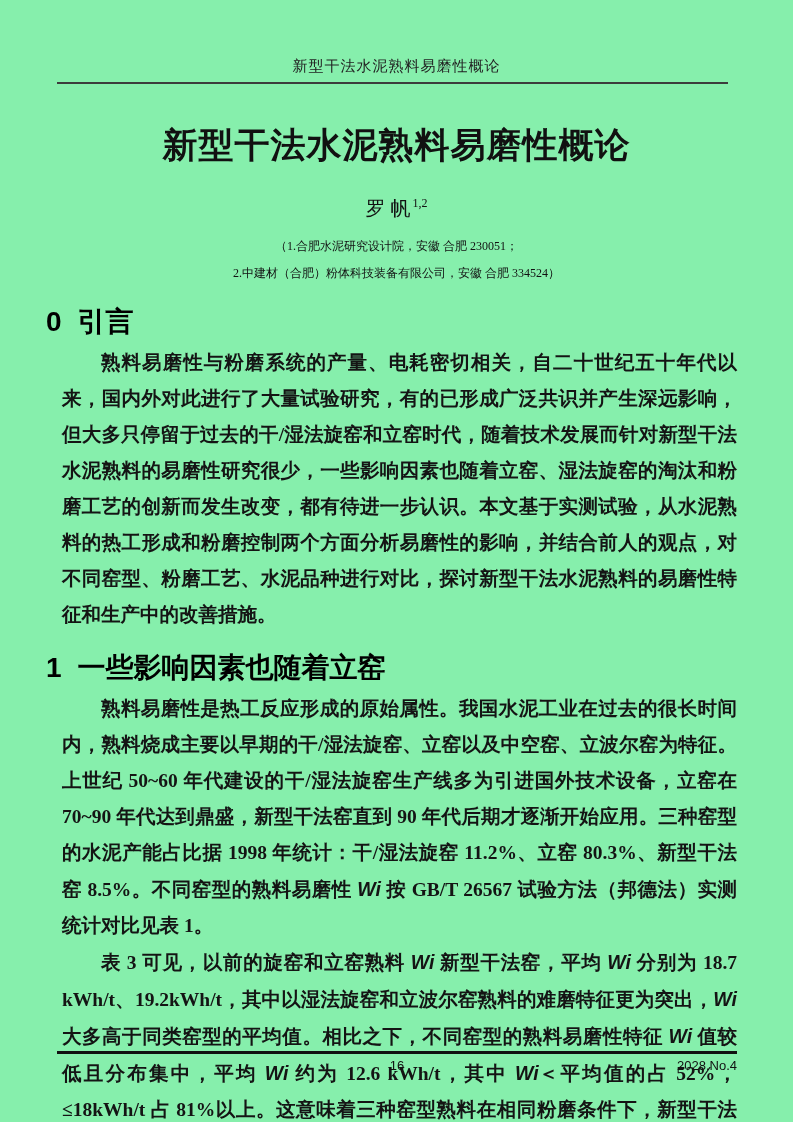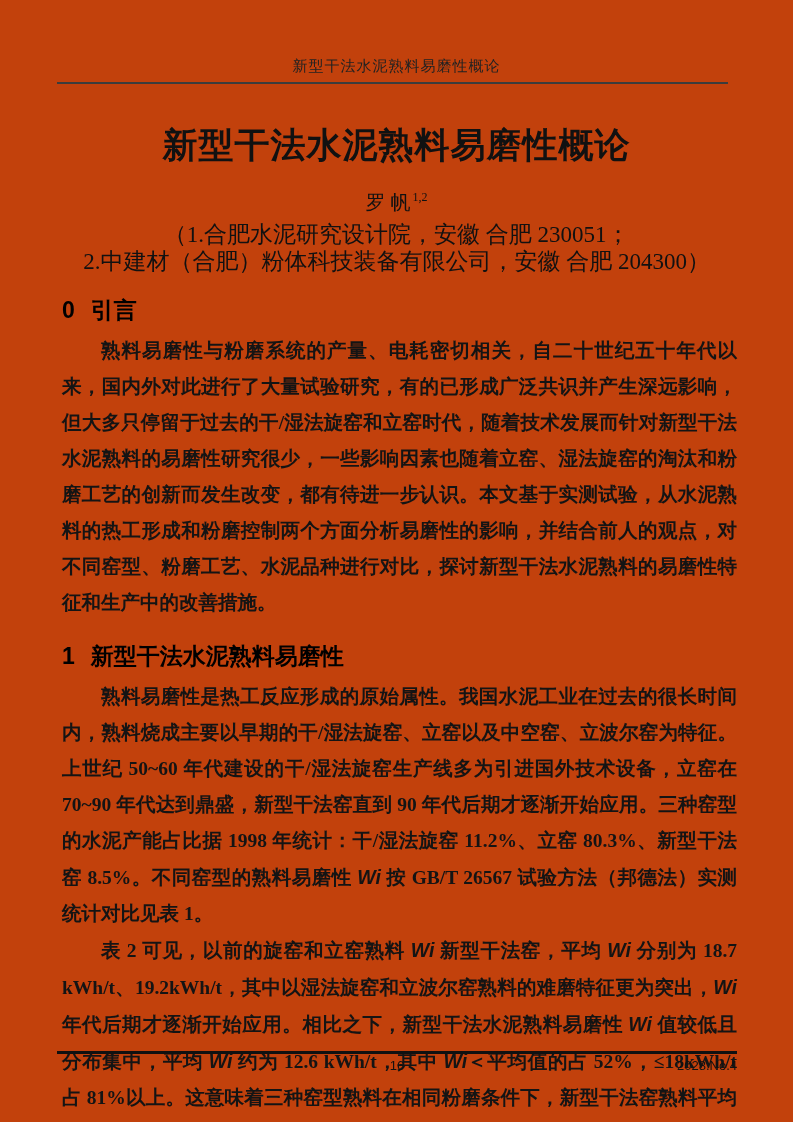--- a/index.html
+++ b/index.html
@@ -1,21 +1,21 @@
 <!DOCTYPE html>
 <html><head>
 <meta charset="utf-8">
 <style>
   html, body { margin: 0; padding: 0; background: #e8e8e8; }
   .page {
     position: relative;
     width: 793px;
     height: 1122px;
     margin: 0 auto;
-    background: #c2410c;
+    background: #86efac;
     color: #111;
     font-family: "Liberation Serif", "DejaVu Serif", serif;
     overflow: hidden;
     box-sizing: border-box;
   }
   .running-head {
     padding-top: 56px;
     text-align: center;
     font-size: 15px;
     line-height: 20px;
@@ -34,33 +34,33 @@
     font-family: "Liberation Sans", "DejaVu Sans", sans-serif;
     font-size: 35px;
     line-height: 46px;
     font-weight: bold;
     letter-spacing: 1px;
   }
   .author-line {
     margin-top: 16px;
     text-align: center;
     font-size: 20px;
-    line-height: 26px;
+    line-height: 38px;
   }
   .author-line sup { font-size: 12px; margin-left: 2px; }
   .affil {
     text-align: center;
-    font-size: 23px;
+    font-size: 12px;
     line-height: 27px;
   }
   .affil-first { margin-top: 6px; }
   .sec-heading {
-    margin: 20px 56px 8px 62px;
+    margin: 20px 56px 8px 46px;
     font-family: "Liberation Sans", "DejaVu Sans", sans-serif;
-    font-size: 23px;
+    font-size: 28px;
     line-height: 30px;
     font-weight: bold;
     color: #000;
   }
   .sec-heading .sec-num { margin-right: 16px; }
   .para {
     margin: 0 56px 0 62px;
     font-size: 19.5px;
     line-height: 36px;
     text-align: justify;
@@ -110,35 +110,35 @@
   <div class="running-head">新型干法水泥熟料易磨性概论</div>
   <div class="head-rule"></div>
 
   <h1 class="title">新型干法水泥熟料易磨性概论</h1>
 
   <div class="author-line">
     <span>罗 帆</span><sup>1,2</sup>
   </div>
 
   <div class="affil affil-first">（1.合肥水泥研究设计院，安徽 合肥 230051；</div>
-  <div class="affil">2.中建材（合肥）粉体科技装备有限公司，安徽 合肥 204300）</div>
+  <div class="affil">2.中建材（合肥）粉体科技装备有限公司，安徽 合肥 334524）</div>
 
   <div class="sec-heading">
     <span class="sec-num">0</span><span>引言</span>
   </div>
 
   <p class="para"><span>熟料易磨性与粉磨系统的产量、电耗密切相关，自二十世纪五十年代以来，国内外对此进行了大量试验研究，有的已形成广泛共识并产生深远影响，但大多只停留于过去的干/湿法旋窑和立窑时代，随着技术发展而针对新型干法水泥熟料的易磨性研究很少，一些影响因素也随着立窑、湿法旋窑的淘汰和粉磨工艺的创新而发生改变，都有待进一步认识。本文基于实测试验，从水泥熟料的热工形成和粉磨控制两个方面分析易磨性的影响，并结合前人的观点，对不同窑型、粉磨工艺、水泥品种进行对比，探讨新型干法水泥熟料的易磨性特征和生产中的改善措施。</span></p>
 
   <div class="sec-heading">
-    <span class="sec-num">1</span><span>新型干法水泥熟料易磨性</span>
+    <span class="sec-num">1</span><span>一些影响因素也随着立窑</span>
   </div>
 
   <p class="para"><span>熟料易磨性是热工反应形成的原始属性。我国水泥工业在过去的很长时间内，熟料烧成主要以早期的干/湿法旋窑、立窑以及中空窑、立波尔窑为特征。上世纪 50~60 年代建设的干/湿法旋窑生产线多为引进国外技术设备，立窑在 70~90 年代达到鼎盛，新型干法窑直到 90 年代后期才逐渐开始应用。三种窑型的水泥产能占比据 1998 年统计：干/湿法旋窑 11.2%、立窑 80.3%、新型干法窑 8.5%。不同窑型的熟料易磨性 </span><i>Wi</i><span> 按 GB/T 26567 试验方法（邦德法）实测统计对比见表 1。</span></p>
 
-  <p class="para cutoff"><span>表 2 可见，以前的旋窑和立窑熟料 </span><i>Wi</i><span> 新型干法窑，平均 </span><i>Wi</i><span> 分别为 18.7 kWh/t、19.2kWh/t，其中以湿法旋窑和立波尔窑熟料的难磨特征更为突出，</span><i>Wi</i><span> 年代后期才逐渐开始应用。相比之下，新型干法水泥熟料易磨性 </span><i>Wi</i><span> 值较低且分布集中，平均 </span><i>Wi</i><span> 约为 12.6  kWh/t，其中 </span><i>Wi</i><span>＜平均值的占 52%，≤18kWh/t 占 81%以上。这意味着三种窑型熟料在相同粉磨条件下，新型干法窑熟料平均节电</span></p>
+  <p class="para cutoff"><span>表 3 可见，以前的旋窑和立窑熟料 </span><i>Wi</i><span> 新型干法窑，平均 </span><i>Wi</i><span> 分别为 18.7 kWh/t、19.2kWh/t，其中以湿法旋窑和立波尔窑熟料的难磨特征更为突出，</span><i>Wi</i><span> 大多高于同类窑型的平均值。相比之下，不同窑型的熟料易磨性特征 </span><i>Wi</i><span> 值较低且分布集中，平均 </span><i>Wi</i><span> 约为 12.6  kWh/t，其中 </span><i>Wi</i><span>＜平均值的占 52%，≤18kWh/t 占 81%以上。这意味着三种窑型熟料在相同粉磨条件下，新型干法窑熟料平均节电</span></p>
 
   <div class="footer">
     <div class="foot-rule"></div>
     <div class="foot-row">
       <span class="page-num">16</span>
       <span class="issue">2028.No.4</span>
     </div>
   </div>
 
 </div>

